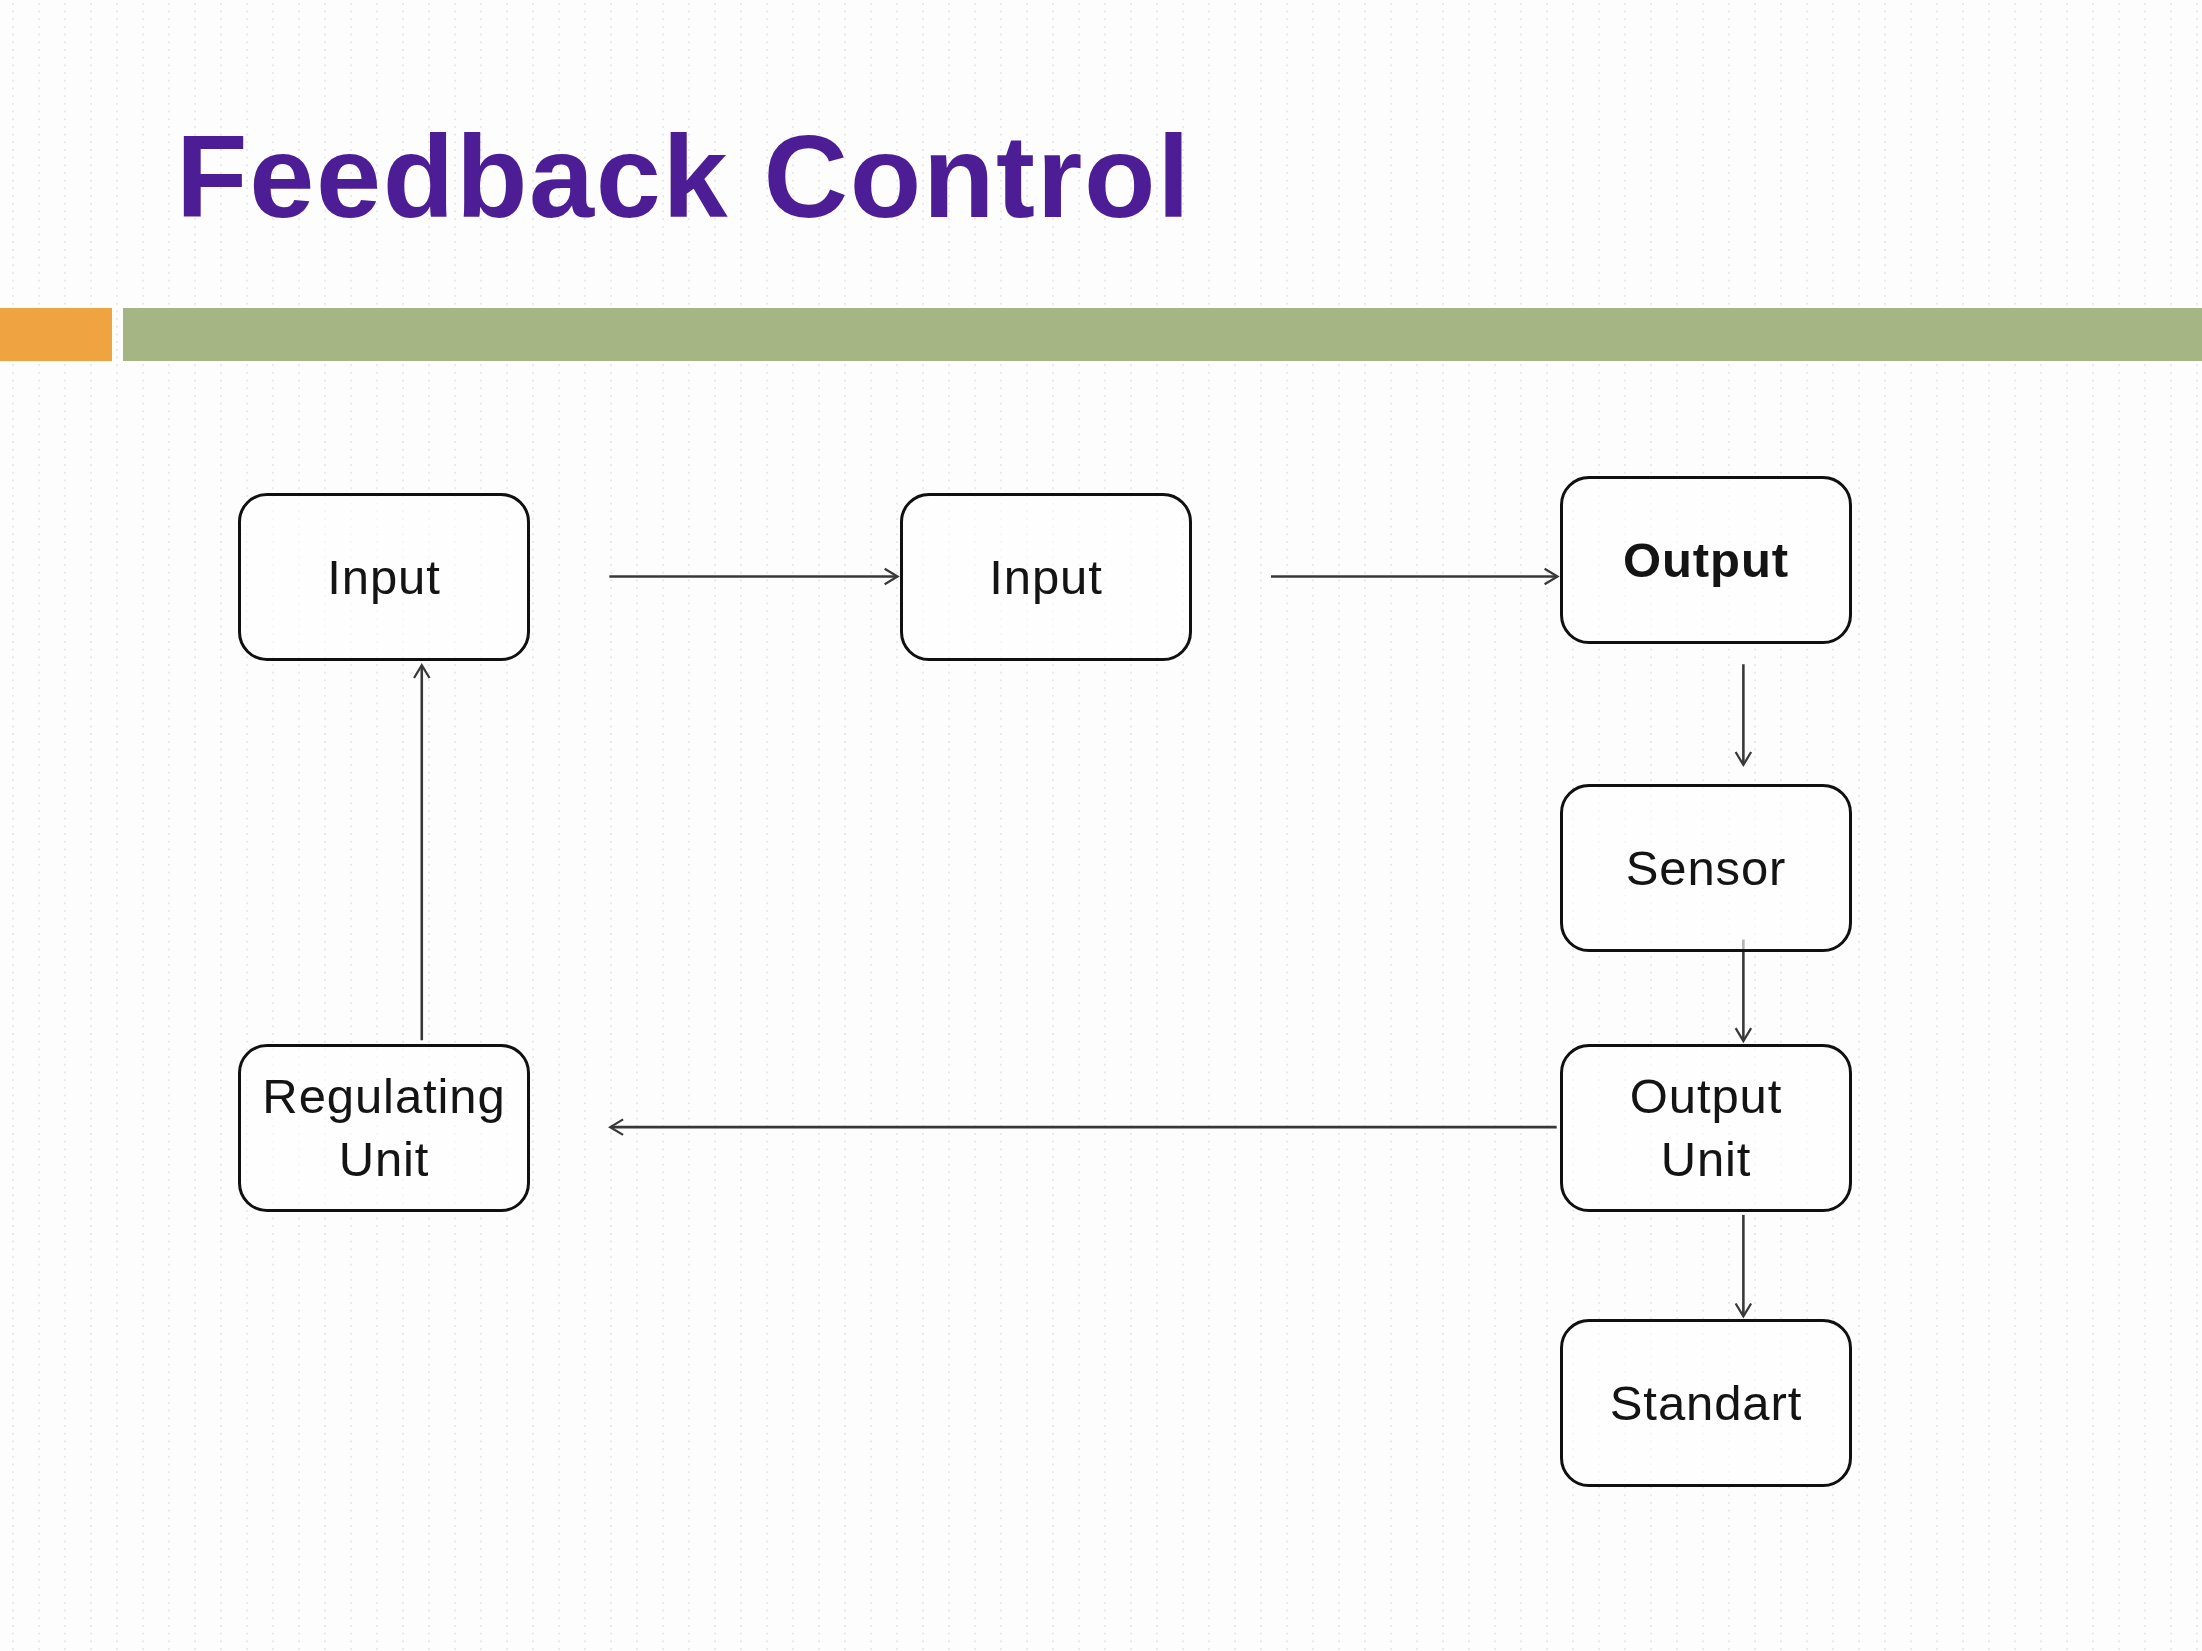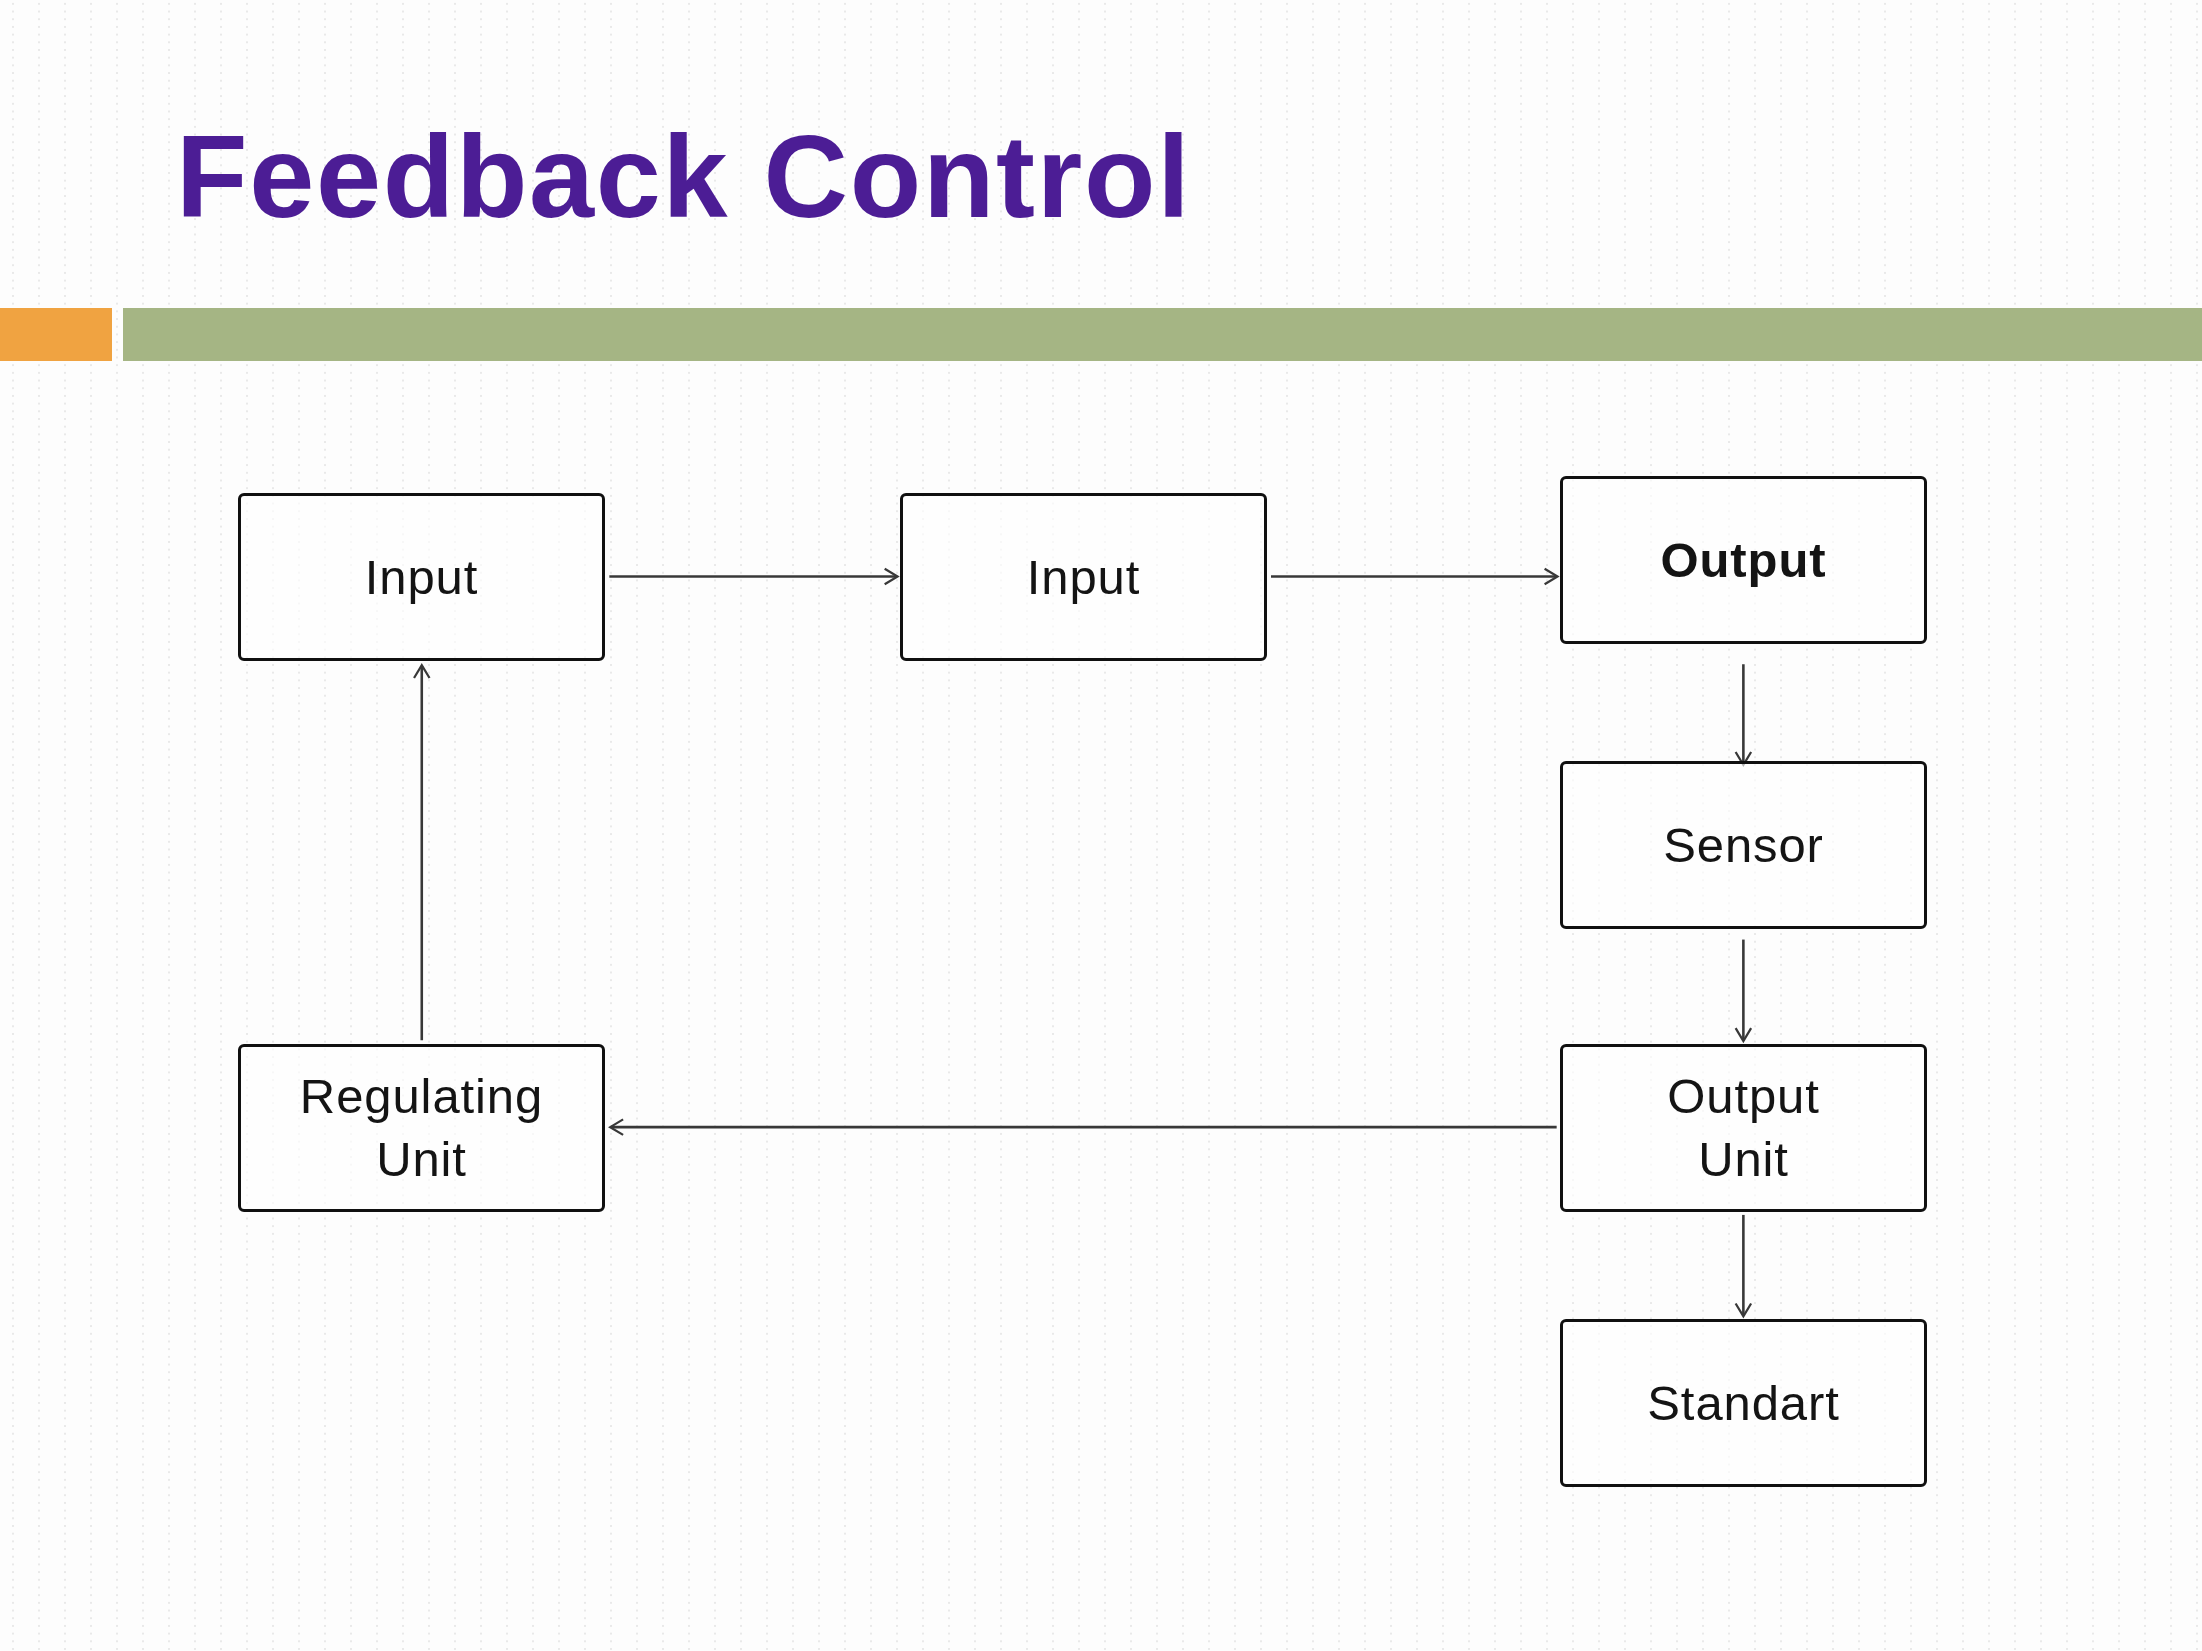--- a/index.html
+++ b/index.html
@@ -40,42 +40,42 @@
     top: 308px;
     width: 2080px;
     height: 53px;
     background: #A5B584;
   }
 
   .diagram { position: absolute; left: 0; top: 0; width: 2203px; height: 1652px; }
 
   .node {
     position: absolute;
-    width: 367px;
+    width: 292px;
     height: 168px;
     box-sizing: border-box;
     border: 3.4px solid #101010;
-    border-radius: 6px;
+    border-radius: 29px;
     background: rgba(255,255,255,0.62);
     display: flex;
     flex-direction: column;
     align-items: center;
     justify-content: center;
     font-size: 49px;
     letter-spacing: 0.9px;
     color: #141414;
     text-align: center;
   }
   .node span { display: block; line-height: 63px; white-space: nowrap; }
   .node.bold { font-weight: 700; }
 
   #node-input           { left: 238px;  top: 493px; }
   #node-proses          { left: 900px; top: 493px; }
   #node-output          { left: 1560px; top: 476px; }
-  #node-sensor          { left: 1560px; top: 761px; justify-content: center; }
+  #node-sensor          { left: 1560px; top: 784px; justify-content: center; }
   #node-control-unit    { left: 1560px; top: 1044px; }
   #node-regulating-unit { left: 238px;  top: 1044px; }
   #node-standart        { left: 1560px; top: 1319px; }
 
   svg.edges { position: absolute; left: 0; top: 0; pointer-events: none; }
   svg.edges line { stroke: #383838; stroke-width: 3; }
 </style>
 </head>
 <body>
 

